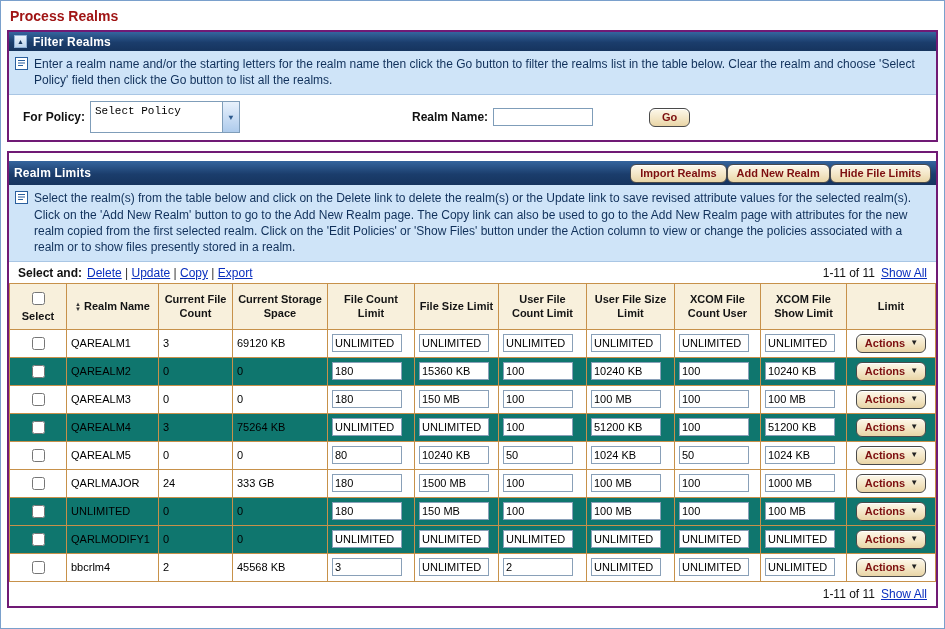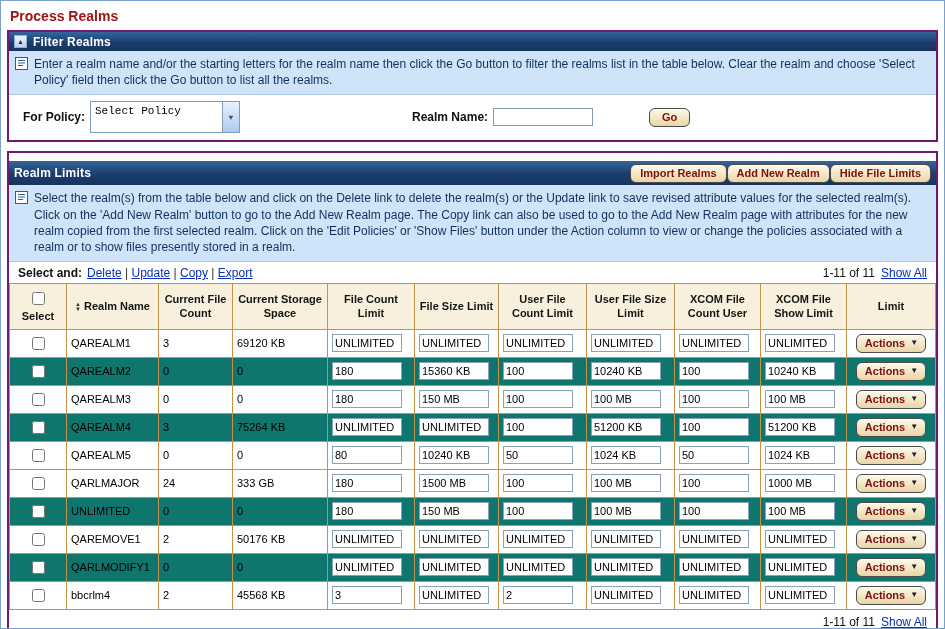--- a/index.html
+++ b/index.html
@@ -369,40 +369,20 @@
     <td><input class="limit-input" type="text" value="100" style=""></td>
     <td><input class="limit-input" type="text" value="100 MB" style=""></td>
     <td class="cell-center">
       <button type="button" class="btn actions-btn">
         <span>Actions</span>
         <span class="arrow">▼</span>
       </button>
     </td>
   </tr>
 
-  <tr>
-    <td class="cell-center">
-      <input type="checkbox" style="">
-    </td>
-    <td>QAREMOVE1</td>
-    <td>2</td>
-    <td>50176 KB</td>
-    <td><input class="limit-input" type="text" value="UNLIMITED" style=""></td>
-    <td><input class="limit-input" type="text" value="UNLIMITED" style=""></td>
-    <td><input class="limit-input" type="text" value="UNLIMITED" style=""></td>
-    <td><input class="limit-input" type="text" value="UNLIMITED" style=""></td>
-    <td><input class="limit-input" type="text" value="UNLIMITED" style=""></td>
-    <td><input class="limit-input" type="text" value="UNLIMITED" style=""></td>
-    <td class="cell-center">
-      <button type="button" class="btn actions-btn">
-        <span>Actions</span>
-        <span class="arrow">▼</span>
-      </button>
-    </td>
-  </tr>
 
   <tr class="alt">
     <td class="cell-center">
       <input type="checkbox" style="">
     </td>
     <td>QARLMODIFY1</td>
     <td>0</td>
     <td>0</td>
     <td><input class="limit-input" type="text" value="UNLIMITED" style=""></td>
     <td><input class="limit-input" type="text" value="UNLIMITED" style=""></td>

